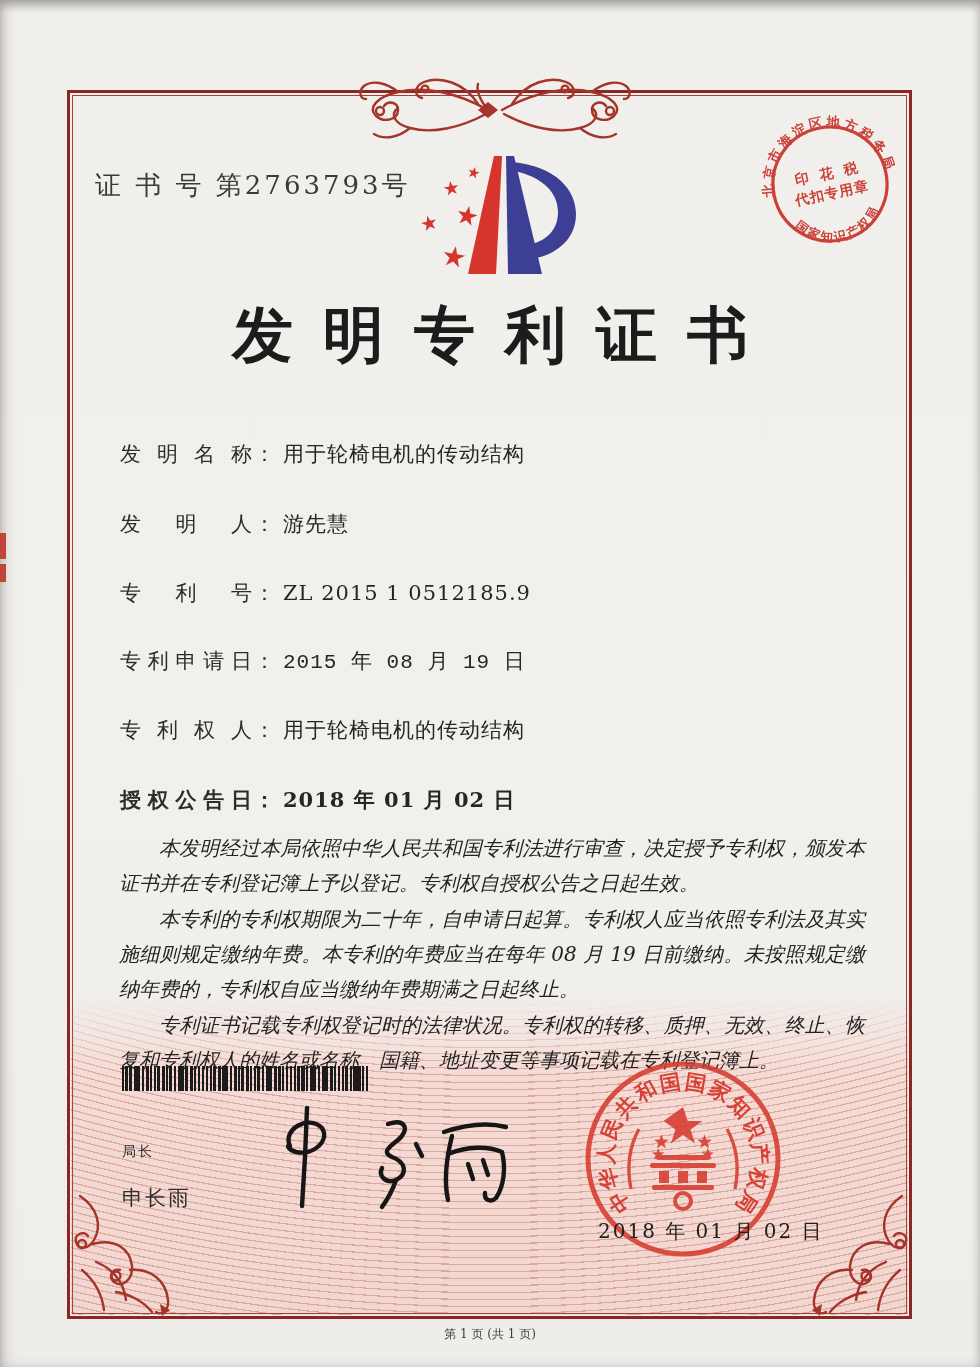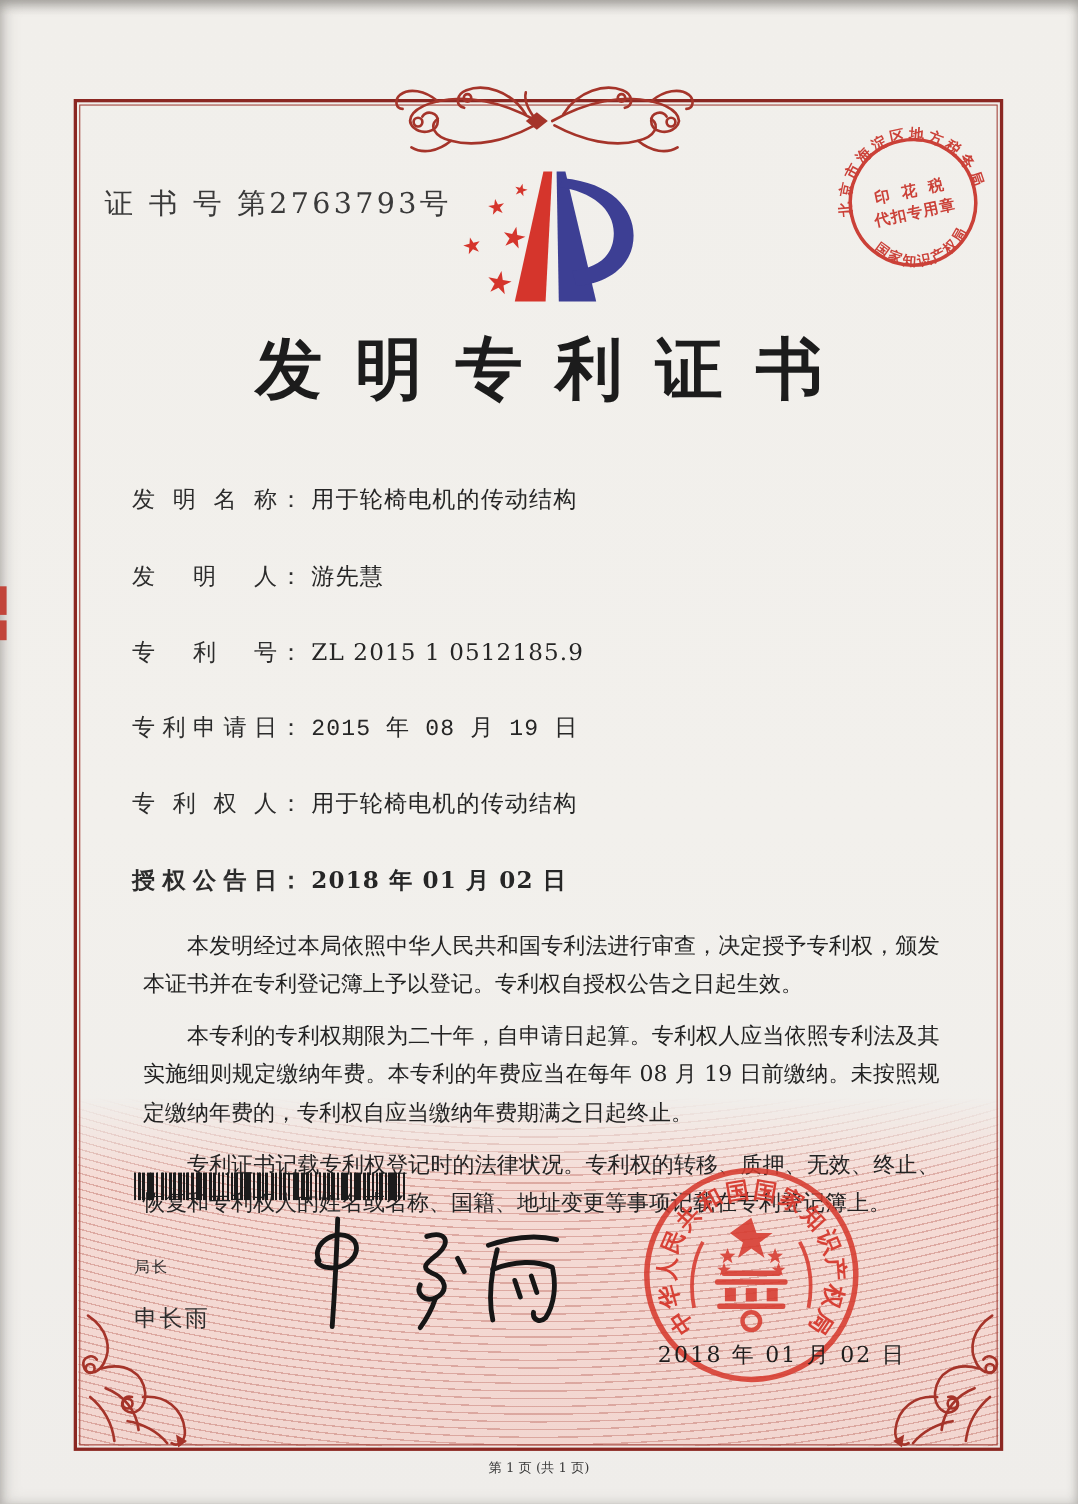--- a/index.html
+++ b/index.html
@@ -30,21 +30,21 @@
   .title{position:absolute;left:0;right:0;top:295px;text-align:center;font-size:61px;font-weight:700;
          letter-spacing:30px;text-indent:30px;color:#1c1c1c;z-index:3;}
   
   .field{position:absolute;left:120px;height:30px;font-size:21px;z-index:3;display:flex;align-items:baseline;}
   .field .lbl{display:inline-block;width:132px;text-align:justify;text-align-last:justify;color:#2c2c2c;}
   .field .colon{margin:0 8px 0 2px;}
   .field .val{letter-spacing:1px;color:#262626;}
   
   .body-text{position:absolute;left:118px;width:748px;top:830px;font-size:20px;line-height:35px;
              color:#232323;z-index:3;text-align:justify;}
-  .body-text p{margin:12px;text-indent:2em;}
+  .body-text p{margin:1px;text-indent:2em;font-style:italic;}
   
   .barcode{position:absolute;left:122px;top:1066px;width:246px;height:25px;z-index:3;
     background-image:
       repeating-linear-gradient(90deg,#1b1b1b 0 2px,rgba(0,0,0,0) 2px 4px),
       repeating-linear-gradient(90deg,#1b1b1b 0 1px,rgba(0,0,0,0) 1px 7px),
       repeating-linear-gradient(90deg,rgba(0,0,0,0) 0 3px,#1b1b1b 3px 5px,rgba(0,0,0,0) 5px 11px);}
   
   .sig-title{position:absolute;left:122px;top:1143px;font-size:14px;letter-spacing:2px;z-index:3;}
   .sig-name{position:absolute;left:122px;top:1184px;font-size:21px;letter-spacing:2px;z-index:3;}
   .sig-script{position:absolute;left:268px;top:1100px;z-index:3;}

